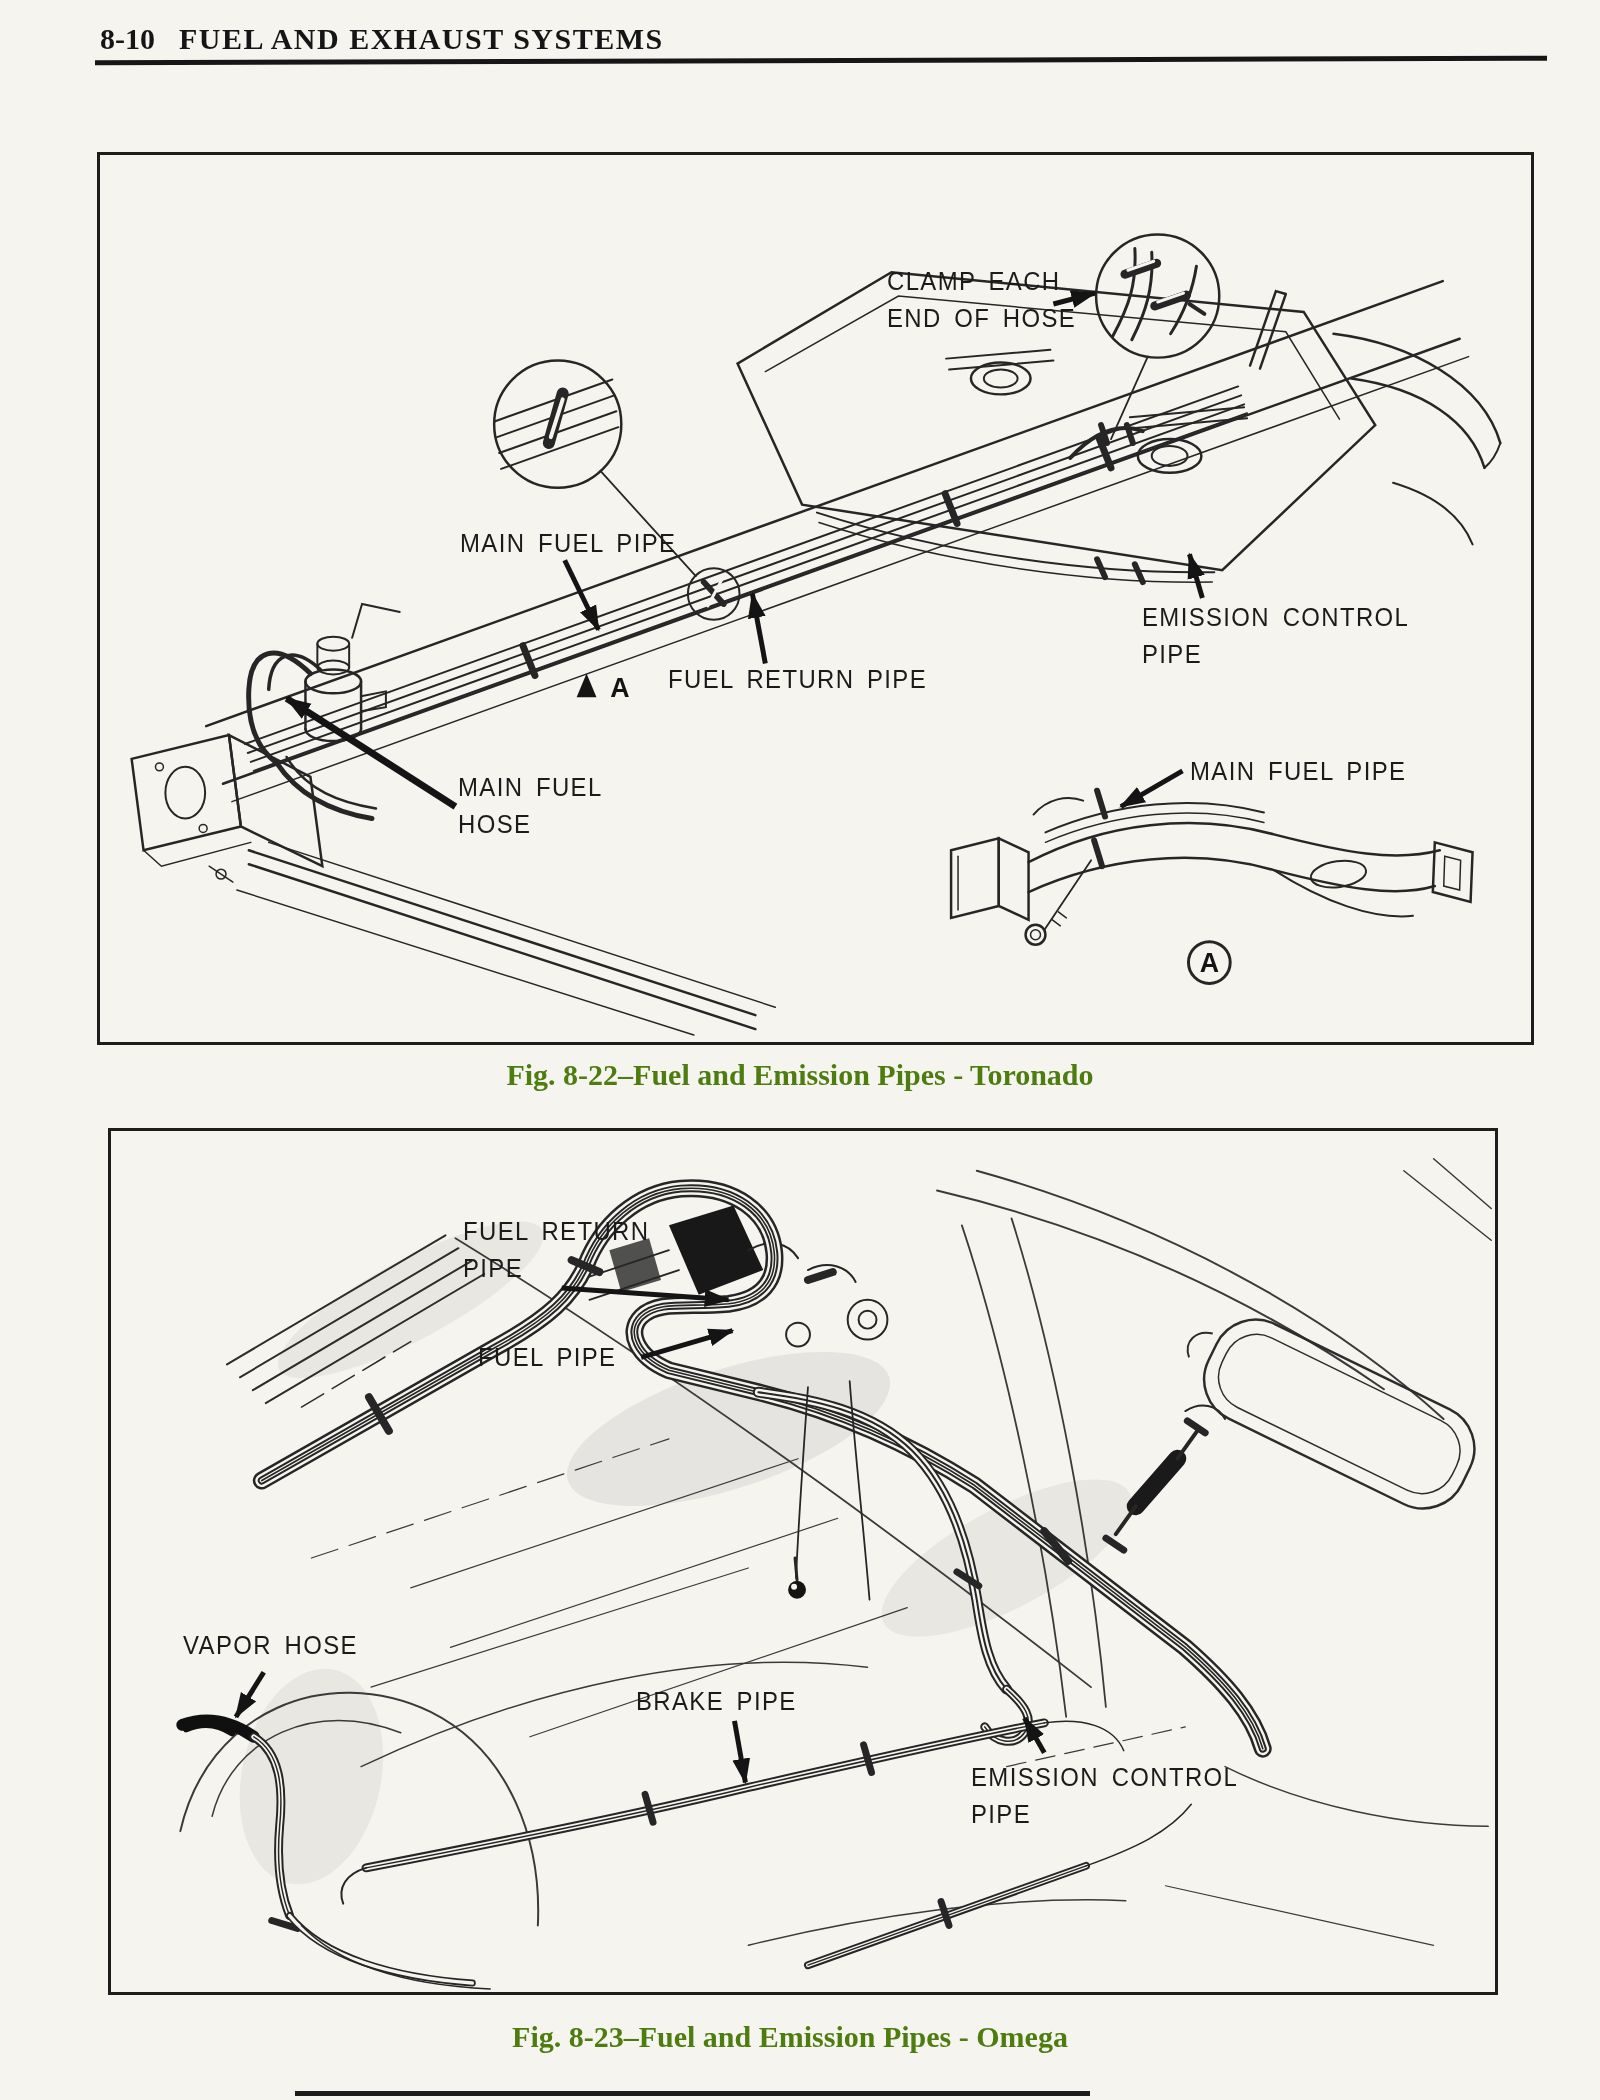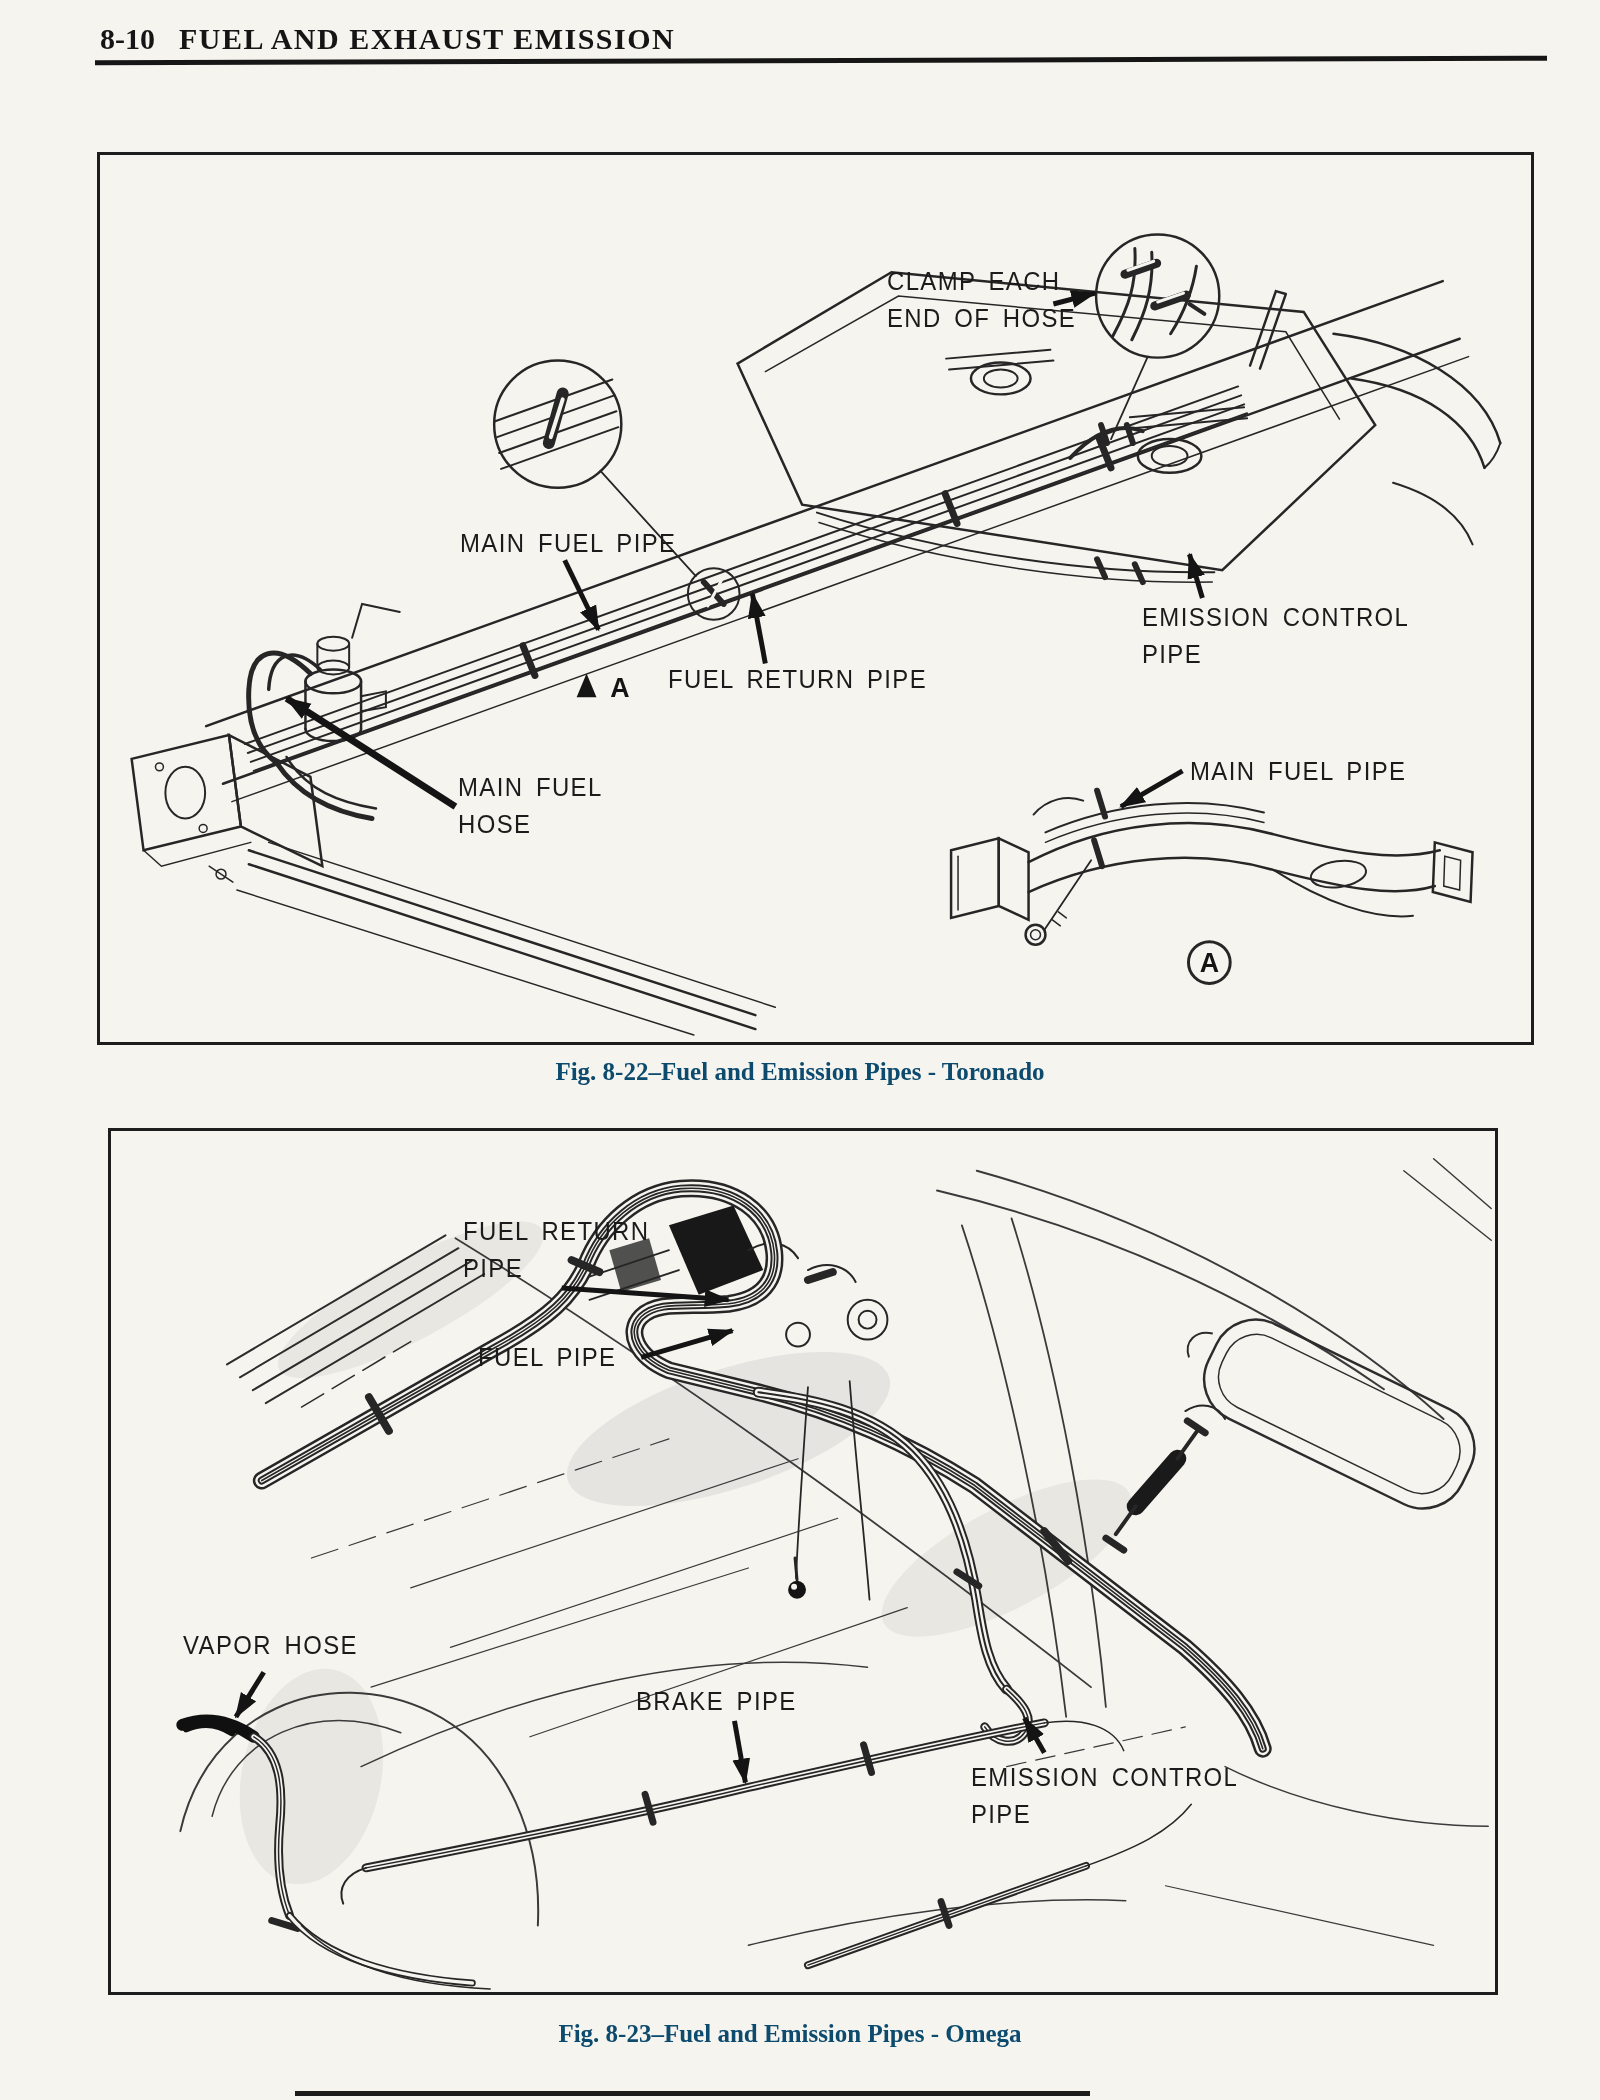--- a/index.html
+++ b/index.html
@@ -8,31 +8,31 @@
   .hdr{position:absolute;left:100px;top:22px;display:flex;gap:24px;align-items:baseline;
        font-family:"Liberation Serif","DejaVu Serif",serif;font-weight:bold;font-size:30px;color:#151515;}
   .hdr .t{letter-spacing:1.5px;}
   .rule{position:absolute;left:95px;top:58px;width:1452px;height:5px;background:#161616;transform:rotate(-0.18deg);}
   .figbox{position:absolute;border:3px solid #1d1d1d;box-sizing:border-box;background:transparent;}
   .figbox svg{position:absolute;left:0;top:0;width:100%;height:100%;}
   .lbl{position:absolute;font-size:26px;letter-spacing:1.5px;word-spacing:5px;line-height:37px;
        white-space:nowrap;color:#1b1b1b;transform:scaleX(.92);transform-origin:left top;}
   .lbl span{display:block;}
   .cap{position:absolute;left:0;width:1600px;text-align:center;
-       font-family:"Liberation Serif","DejaVu Serif",serif;font-weight:bold;font-size:25px;color:#0c4a6e;}
+       font-family:"Liberation Serif","DejaVu Serif",serif;font-weight:bold;font-size:30px;color:#4d7c0f;}
   .edge{position:absolute;background:#1c1c1c;}
 </style>
 </head>
 <body>
 
 <div class="page">
 
   <div class="hdr">
     <span>8-10</span>
-    <span class="t">FUEL AND EXHAUST EMISSION</span>
+    <span class="t">FUEL AND EXHAUST SYSTEMS</span>
   </div>
   <div class="rule"></div>
 
   <div class="figbox" style="left:97px;top:152px;width:1437px;height:893px;">
     <svg viewBox="0 0 1437 893">
       <defs>
         <marker id="ah1" markerUnits="userSpaceOnUse" markerWidth="30" markerHeight="24" refX="24" refY="11" orient="auto">
           <path d="M0,2 L26,11 L0,20 Z" fill="#141414"></path>
         </marker>
       </defs>

